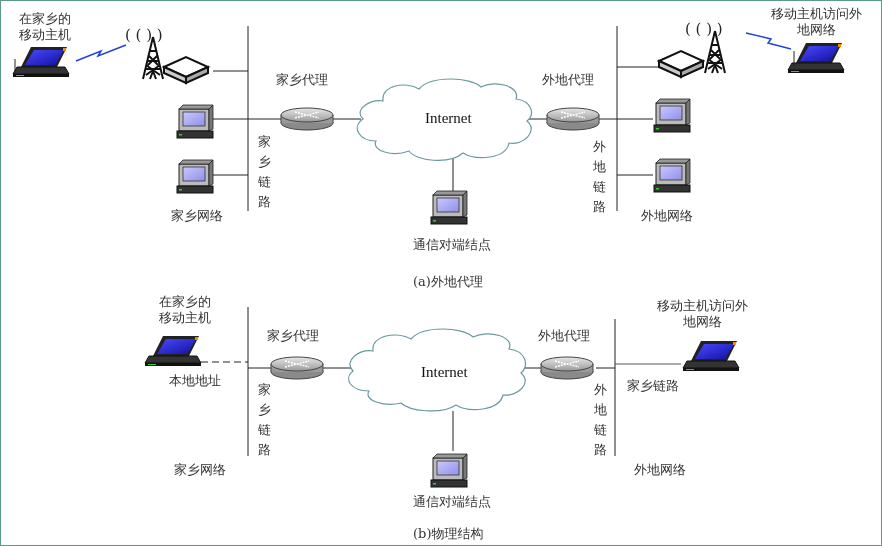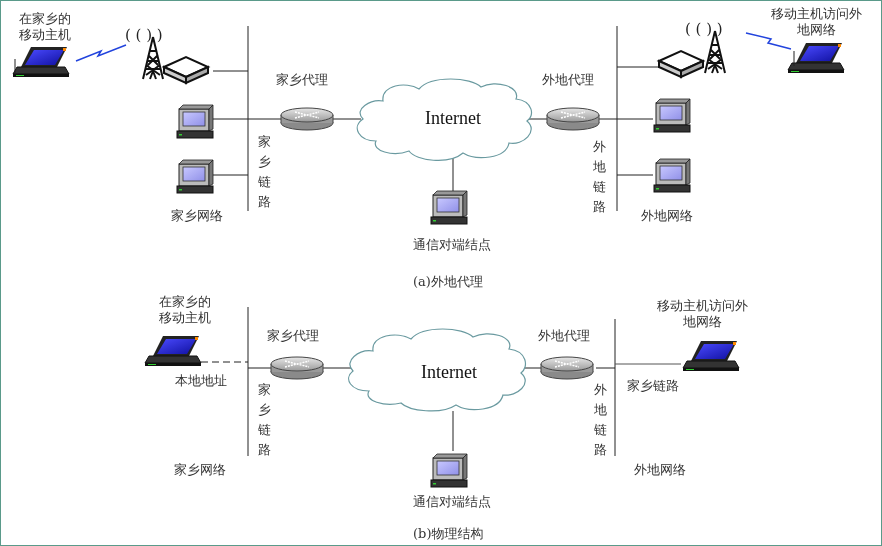--- a/index.html
+++ b/index.html
@@ -1,20 +1,20 @@
 <!DOCTYPE html>
 <html><head>
 <meta charset="utf-8">
 <style>
   html,body{margin:0;padding:0;background:#fff;}
   #frame{position:relative;width:880px;height:544px;border:1px solid #5a9a8a;background:#fff;overflow:hidden;
     font-family:"DejaVu Serif","Liberation Serif",serif;color:#222;}
   .lbl{position:absolute;font-size:13px;line-height:16px;white-space:nowrap;color:#333;}
   .vlbl{position:absolute;font-size:13px;line-height:20px;width:14px;word-break:break-all;white-space:normal;color:#333;text-align:right;}
-  .net{font-family:"Liberation Serif","DejaVu Serif",serif;font-size:18px;color:#111;}
+  .net{font-family:"Liberation Serif","DejaVu Serif",serif;font-size:15px;color:#111;}
   svg{position:absolute;left:0;top:0;}
   .cap{font-size:13px;}
 </style>
 </head>
 <body>
 
 <div id="frame">
 
 <svg width="880" height="544">
   <defs>
@@ -149,21 +149,21 @@
   <div>在家乡的</div>
   <div>移动主机</div>
 </div>
 <div class="lbl" style="left:656px;top:297px;text-align:center;">
   <div>移动主机访问外</div>
   <div>地网络</div>
 </div>
 <div class="lbl" style="left:266px;top:327px;">家乡代理</div>
 <div class="lbl" style="left:537px;top:327px;">外地代理</div>
 <div class="lbl net" style="left:420px;top:363px;">Internet</div>
-<div class="lbl" style="left:174px;top:372px;">本地地址</div>
+<div class="lbl" style="left:168px;top:372px;">本地地址</div>
 <div class="lbl" style="left:626px;top:377px;">家乡链路</div>
 <div class="vlbl" style="left:256px;top:379px;">家乡链路</div>
 <div class="vlbl" style="left:592px;top:379px;">外地链路</div>
 <div class="lbl" style="left:173px;top:461px;">家乡网络</div>
 <div class="lbl" style="left:633px;top:461px;">外地网络</div>
 <div class="lbl" style="left:412px;top:493px;">通信对端结点</div>
 <div class="lbl cap" style="left:412px;top:525px;">(b)物理结构</div>
 
 </div>
 

